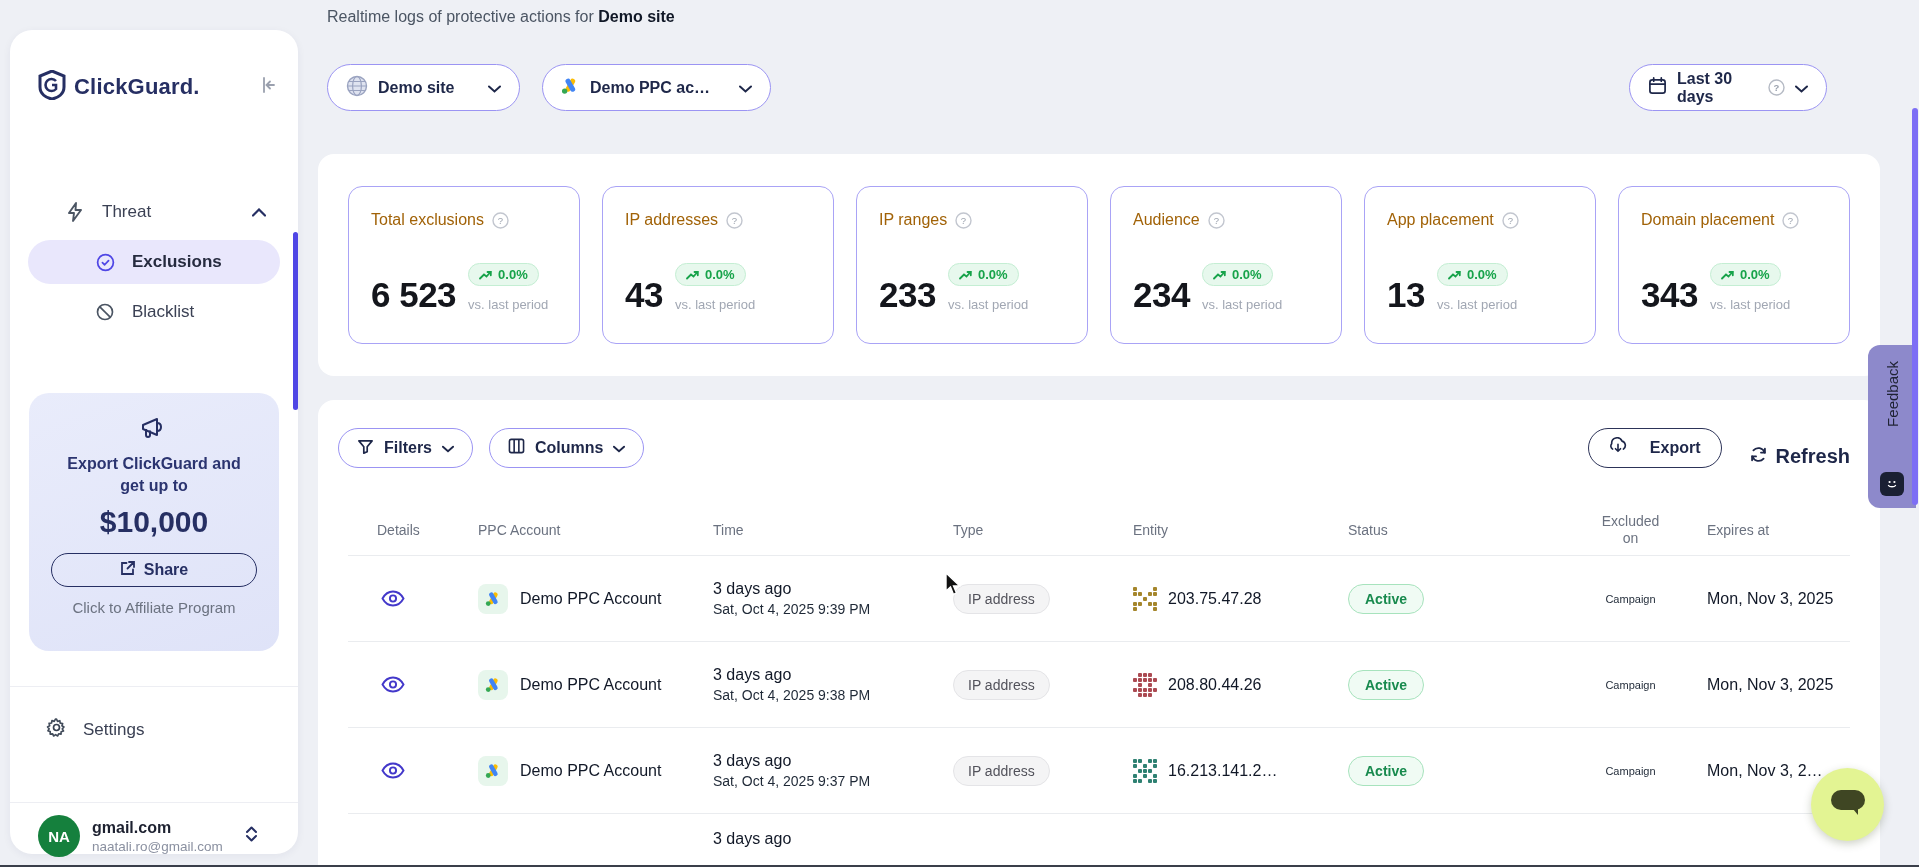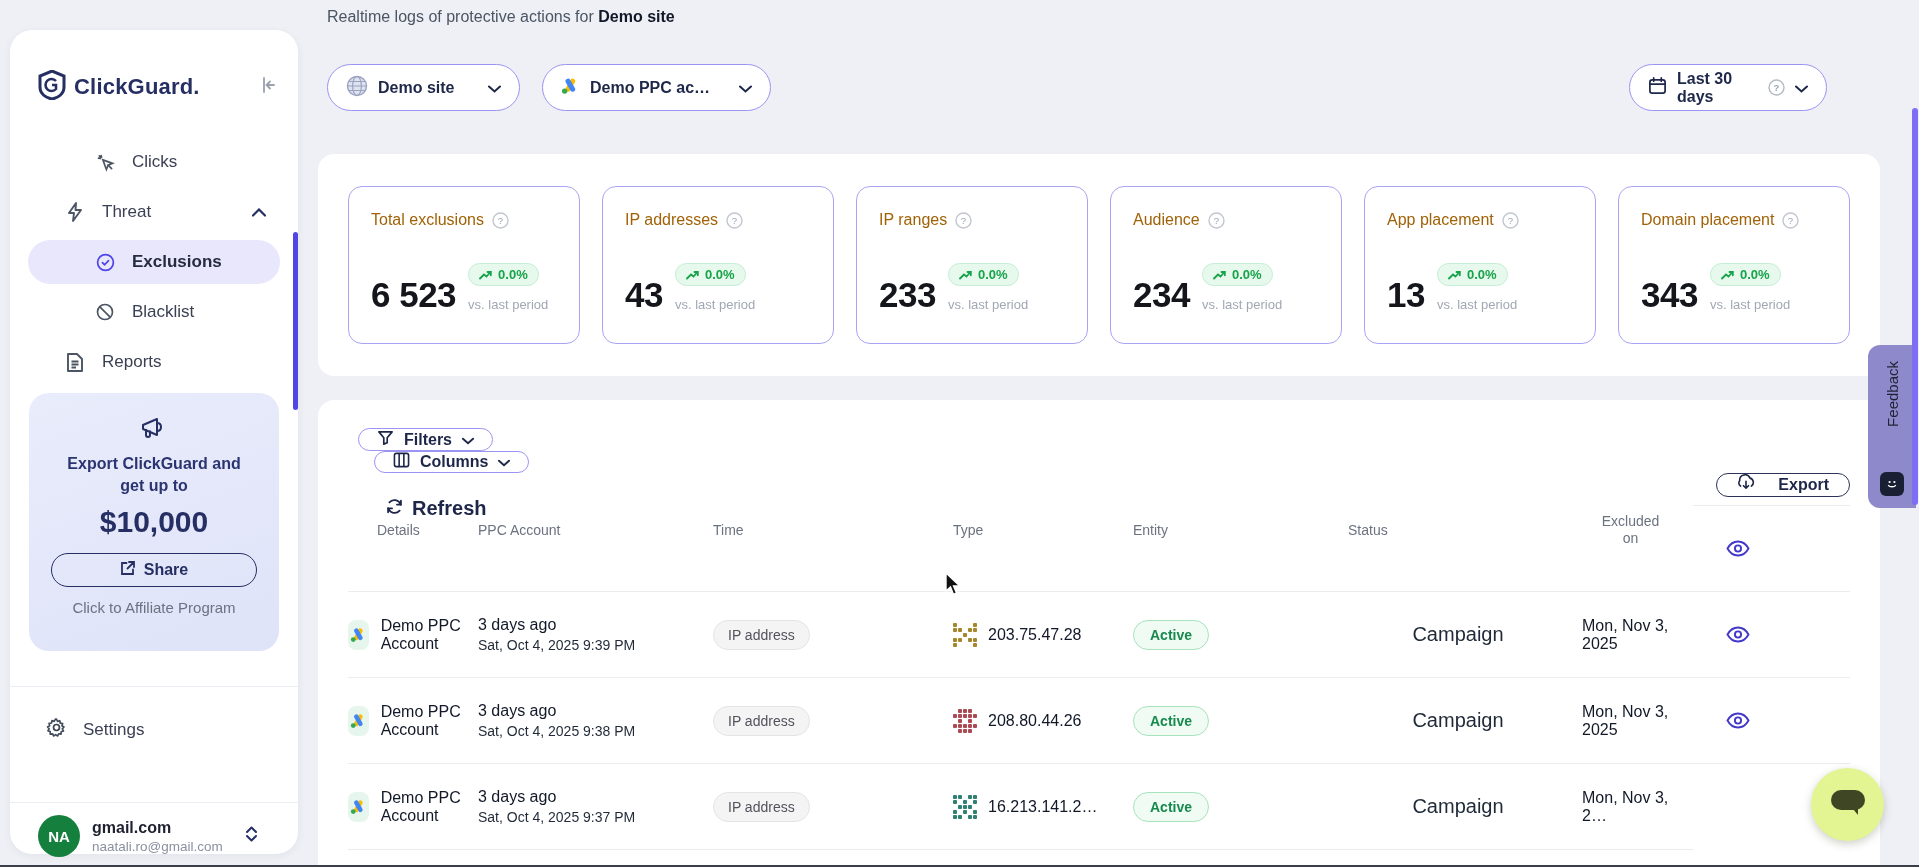--- a/index.html
+++ b/index.html
@@ -68,38 +68,38 @@
   .stat-bottom { margin-top:34px; display:flex; align-items:flex-end; gap:12px; }
   .stat-value { font-size:35px; font-weight:700; color:#14161c; letter-spacing:-.5px; line-height:1; }
   .stat-delta-wrap { display:flex; flex-direction:column; gap:11px; }
   .stat-delta { align-self:flex-start; display:flex; align-items:center; gap:5px; background:#e7f8ed; border:1px solid #c4eed3;
     color:#17a34a; font-size:13px; font-weight:700; border-radius:999px; padding:3px 10px; }
   .stat-caption { font-size:13px; color:#a1a7b3; }
 
   
   .table-panel { position:absolute; left:318px; top:400px; width:1562px; height:467px; background:#fff;
     border-radius:16px 16px 0 0; overflow:hidden; }
-  .toolbar { position:absolute; left:40px; right:30px; top:28px; height:40px; display:flex; align-items:flex-start;flex-direction:column; }
+  .toolbar { position:absolute; left:20px; right:30px; top:28px; height:40px; display:flex; align-items:flex-end; }
   .tool-pill { height:40px; border:1px solid #9b94f3; border-radius:22px; background:#fff; display:flex; align-items:center;
     gap:10px; padding:0 18px; font-size:16px; font-weight:600; color:#1e2749; cursor:pointer; }
   .tool-columns { margin-left:16px; }
   .export-btn { margin-left:auto; height:40px; border:1px solid #2c3358; border-radius:22px; background:#fff; display:flex;
     align-items:center; gap:23px; padding:0 20px; font-size:16px; font-weight:600; color:#1e2749; cursor:pointer; }
   .refresh-btn { margin-left:28px; display:flex; align-items:center; gap:9px; font-size:20px; font-weight:600; color:#1e2749; cursor:pointer; }
 
   .grid { position:absolute; left:30px; right:30px; top:105px;
     display:grid; grid-template-columns:130px 235px 240px 180px 215px 220px 125px 1fr; }
   .ghead { height:50px; display:flex; align-items:center; font-size:14px; color:#6b7280; }
   .ghead.c-details { padding-left:29px; }
   .ghead.c-excluded { justify-content:center; text-align:center; }
   .ghead.c-excluded span { width:72px; line-height:17px; }
   .ghead.c-expires { padding-left:14px; }
   .gcell { height:86px; display:flex; align-items:center; border-top:1px solid #eaecef; font-size:16px; color:#111827; }
   .gcell.c-details { padding-left:33px; }
-  .gcell.c-excluded { justify-content:center; font-size:20px; color:#1f2937; }
+  .gcell.c-excluded { justify-content:center; font-size:11px; color:#1f2937; }
   .gcell.c-expires { padding-left:14px; }
   .eye { cursor:pointer; display:inline-flex; }
   .ads-chip { width:30px; height:30px; border-radius:8px; background:#e7f6ec; display:flex; align-items:center; justify-content:center; margin-right:12px; }
   .acct { font-weight:500; }
   .time-rel { font-weight:500; }
   .time-abs { font-size:14px; color:#1f2937; margin-top:3px; }
   .type-pill { background:#f4f4f5; border:1px solid #e4e4e7; color:#52525b; font-size:14px; border-radius:999px; padding:6px 14px; }
   .identicon { display:grid; grid-template-columns:repeat(5,4px); grid-auto-rows:4px; gap:1px; margin-right:11px; }
   .identicon-cell { border-radius:1px; }
   .entity-txt { font-weight:500; }
@@ -138,30 +138,20 @@
           </svg>
       </span>
       <span class="brand-text">ClickGuard.</span>
       <span class="collapse-btn">
         <svg width="18" height="18" viewBox="0 0 18 18">
             <path d="M4 2 V16 M14 9 H7 M10 5.5 L6.5 9 L10 12.5" fill="none" stroke="#9aa0ae" stroke-width="1.8" stroke-linecap="round"></path>
           </svg>
       </span>
     </div>
 
-    <div class="nav-item nav-clicks">
-      <span class="ic">
-        <svg width="21" height="21" viewBox="0 0 24 24" fill="none" stroke="#4b5563" stroke-width="1.9" stroke-linecap="round">
-            <path d="M9 9 L20 13 L15 15 L13 20 Z"></path>
-            <path d="M15 15 L19 19"></path>
-            <path d="M7 4 L7.5 6 M4 7 L6 7.5 M5 4.5 L6.3 5.8"></path>
-          </svg>
-      </span>
-      <span class="lbl">Clicks</span>
-    </div>
 
     <div class="nav-item nav-threat">
       <span class="ic">
         <svg width="18" height="20" viewBox="0 0 18 20" fill="none" stroke="#4b5563" stroke-width="1.9" stroke-linejoin="round">
             <path d="M10 1 L3 11 H8 L7 19 L15 8 H9.5 Z"></path>
           </svg>
       </span>
       <span class="lbl">Threat</span>
       <span class="nav-chevron">
         <svg width="14" height="9" viewBox="0 0 14 9">
@@ -183,29 +173,20 @@
     <div class="nav-item nav-blacklist">
       <span class="ic">
         <svg width="20" height="20" viewBox="0 0 24 24" fill="none" stroke="#4b5563" stroke-width="2">
             <circle cx="12" cy="12" r="9"></circle>
             <path d="M5.8 5.8 L18.2 18.2"></path>
           </svg>
       </span>
       <span class="lbl">Blacklist</span>
     </div>
 
-    <div class="nav-item nav-reports">
-      <span class="ic">
-        <svg width="18" height="21" viewBox="0 0 18 21" fill="none" stroke="#4b5563" stroke-width="1.9">
-            <path d="M2 2 H11 L16 7 V19 H2 Z" stroke-linejoin="round"></path>
-            <path d="M5.5 9.5 H12.5 M5.5 12.5 H12.5 M5.5 15.5 H10"></path>
-          </svg>
-      </span>
-      <span class="lbl">Reports</span>
-    </div>
 
     <div class="nav-scrollbar"></div>
 
     <div class="promo">
       <div class="mega">
         <svg width="30" height="26" viewBox="0 0 30 26" fill="none" stroke="#262f63" stroke-width="2" stroke-linejoin="round">
             <path d="M4 10 L18 4 V20 L4 14 Z"></path>
             <path d="M4 10 V14"></path>
             <path d="M18 8 C21 8 22 9.5 22 12 C22 14.5 21 16 18 16"></path>
             <path d="M7 14 V20 C7 21 8 22 9 22 C10 22 11 21 11 20 V15.5"></path>
@@ -512,20 +493,21 @@
 
       <div class="ghead c-details">Details</div>
       <div class="ghead">PPC Account</div>
       <div class="ghead">Time</div>
       <div class="ghead">Type</div>
       <div class="ghead">Entity</div>
       <div class="ghead">Status</div>
       <div class="ghead c-excluded">
           <span>Excluded on</span>
         </div>
+      <div class="ghead c-expires">Expires at</div>
 
       <div class="gcell c-details">
         <span class="eye">
           <svg width="24" height="17" viewBox="0 0 24 17">
               <path d="M1.5 8.5 C4.5 3 8 1.5 12 1.5 C16 1.5 19.5 3 22.5 8.5 C19.5 14 16 15.5 12 15.5 C8 15.5 4.5 14 1.5 8.5 Z" fill="none" stroke="#4338ca" stroke-width="1.9"></path>
               <circle cx="12" cy="8.5" r="3.1" fill="none" stroke="#4338ca" stroke-width="1.9"></circle>
             </svg>
         </span>
       </div>
       <div class="gcell">

